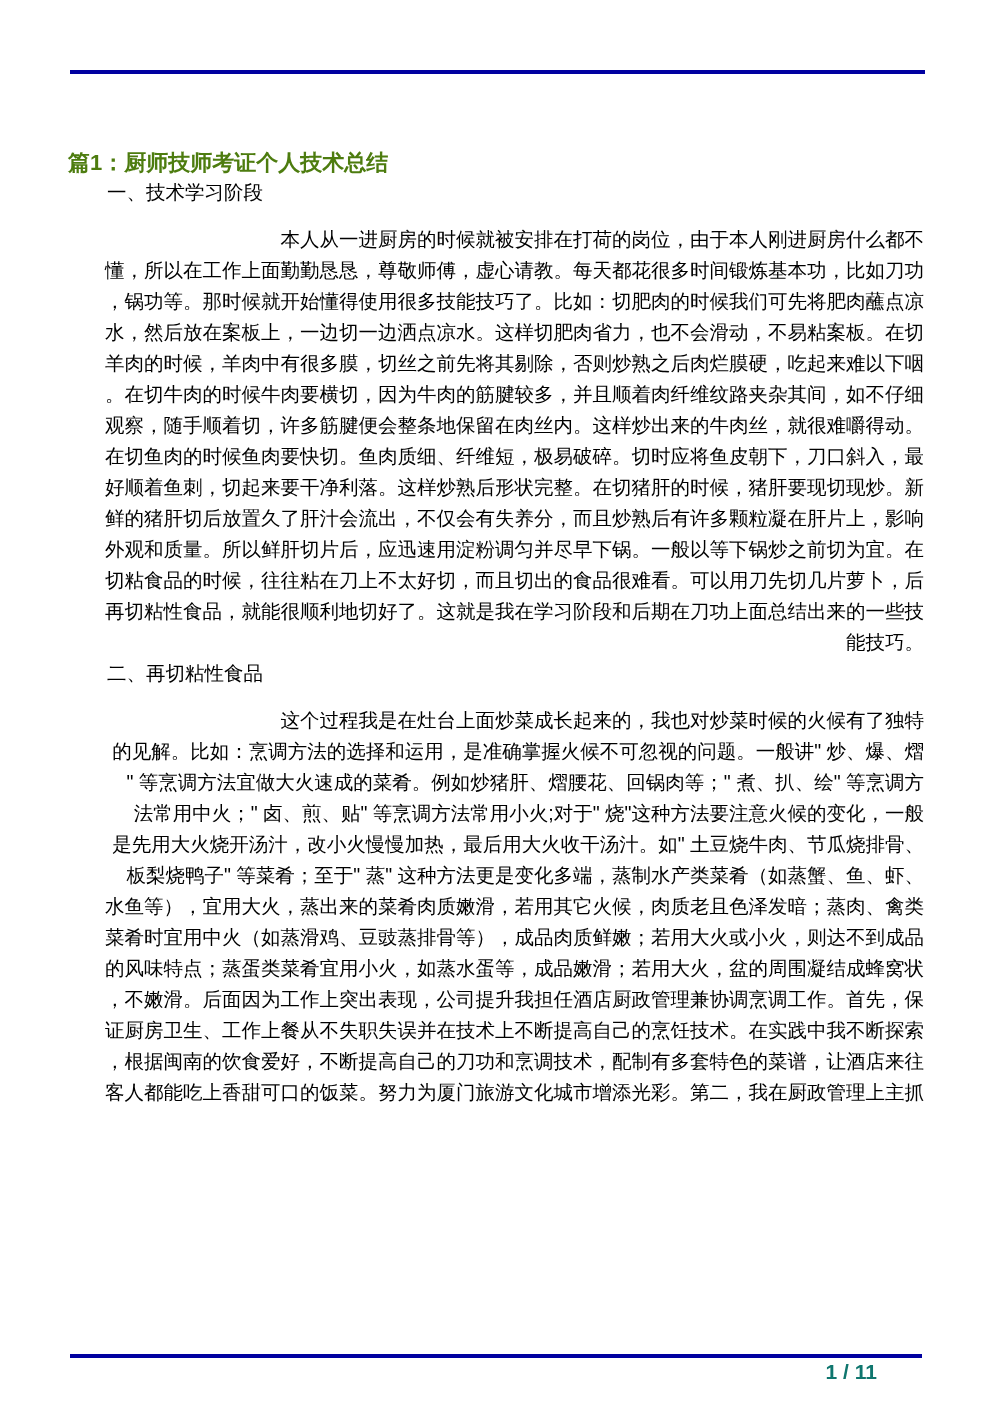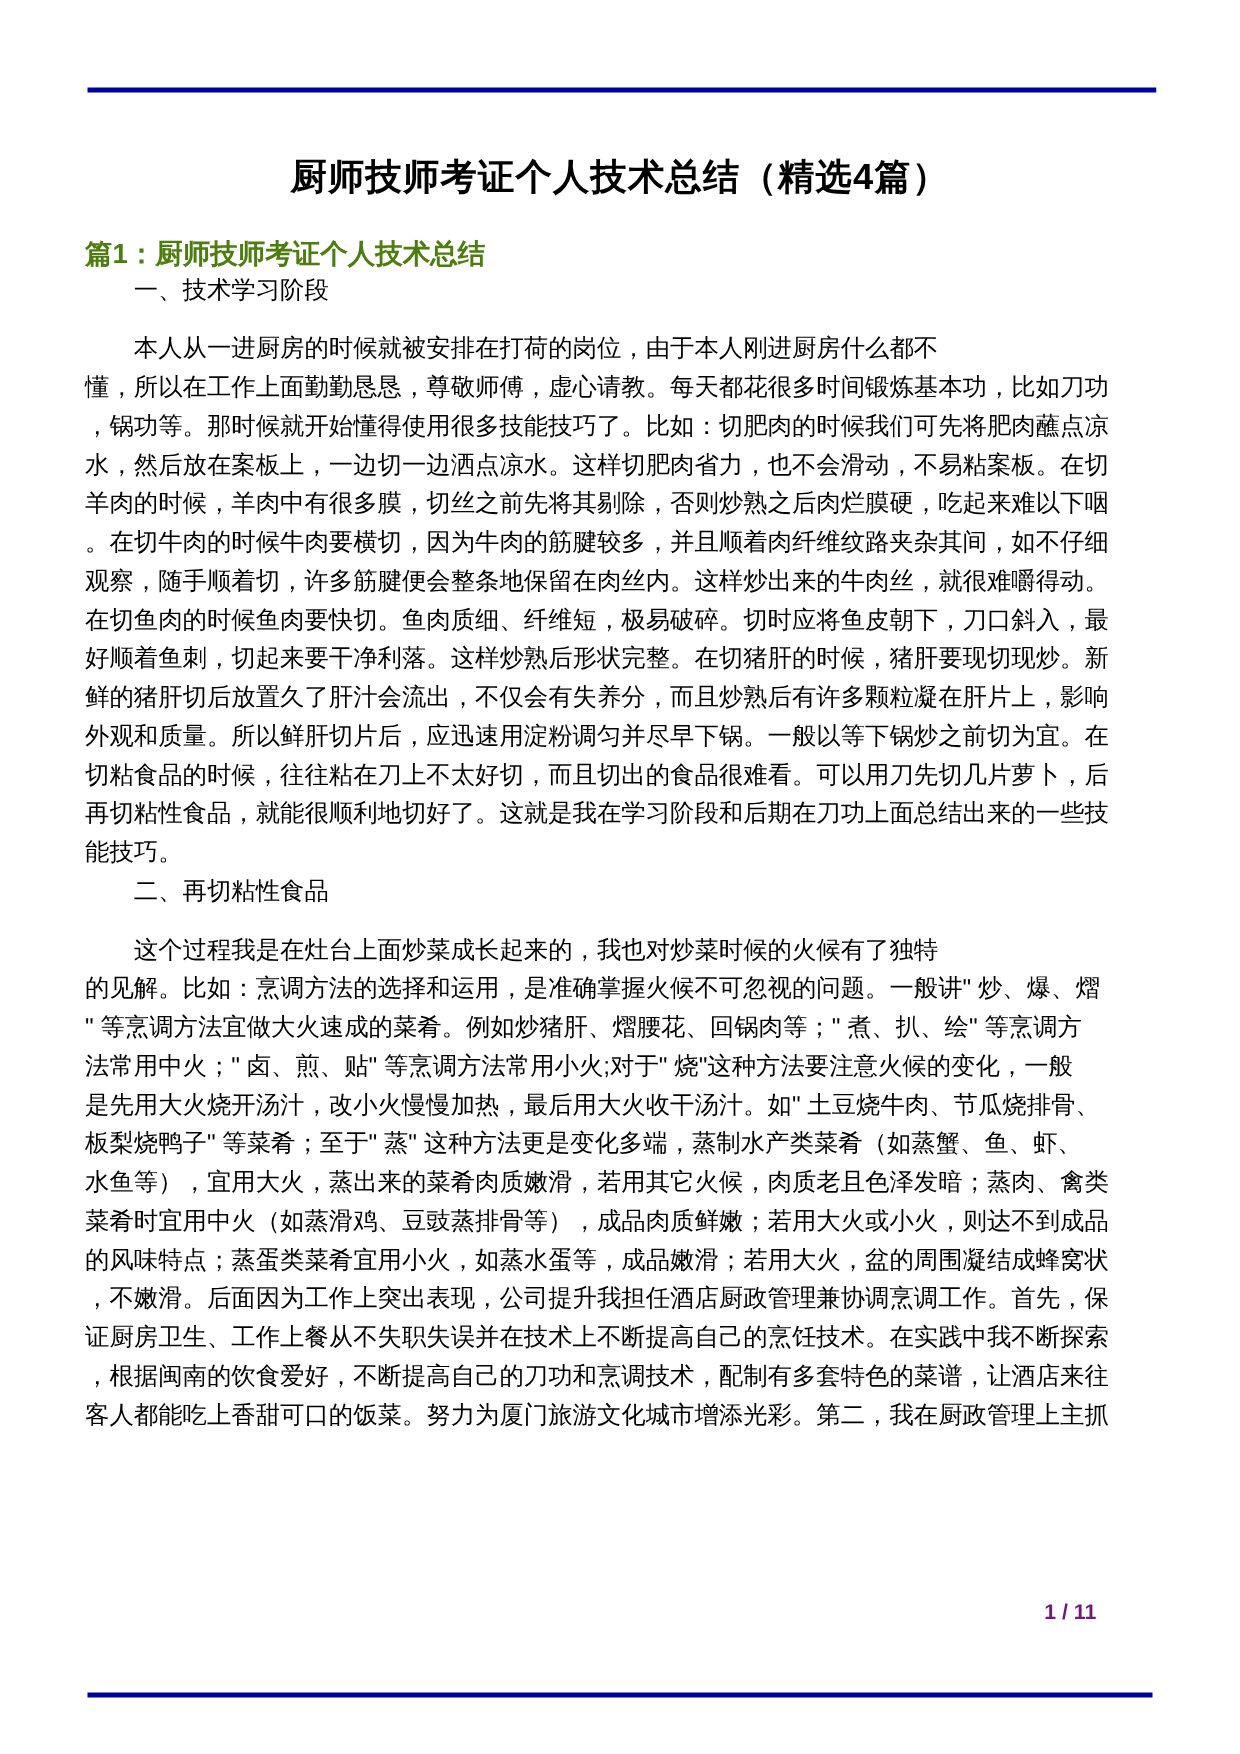--- a/index.html
+++ b/index.html
@@ -45,37 +45,36 @@
   }
   .para {
     font-size: 19.5px;
     line-height: 31px;
     margin: 0;
     white-space: pre-line;
     color: #000000;
   }
   .p-intro   { margin-top: 28px; }
   .h-stage   { }
-  .p-body    { margin-top: 16px; }
+  .p-body    { margin-top: 16px; text-align: right; }
   .page-number {
     position: absolute;
-    top: 1280px;
+    top: 1360px;
     right: 115px;
-    font-size: 17px;
+    font-size: 21px;
     font-weight: bold;
-    color: #701a75;
+    color: #0f766e;
   }
 </style>
 </head>
 <body>
 
 <div class="rule rule-top"></div>
 
 <div class="content">
-  <h1 class="doc-title">厨师技师考证个人技术总结（精选4篇）</h1>
 
   <h2 class="part-heading">篇1：厨师技师考证个人技术总结</h2>
 
 
   <p class="para h-stage">　　一、技术学习阶段</p>
 
   <p class="para p-body">　　本人从一进厨房的时候就被安排在打荷的岗位，由于本人刚进厨房什么都不
 懂，所以在工作上面勤勤恳恳，尊敬师傅，虚心请教。每天都花很多时间锻炼基本功，比如刀功
 ，锅功等。那时候就开始懂得使用很多技能技巧了。比如：切肥肉的时候我们可先将肥肉蘸点凉
 水，然后放在案板上，一边切一边洒点凉水。这样切肥肉省力，也不会滑动，不易粘案板。在切

